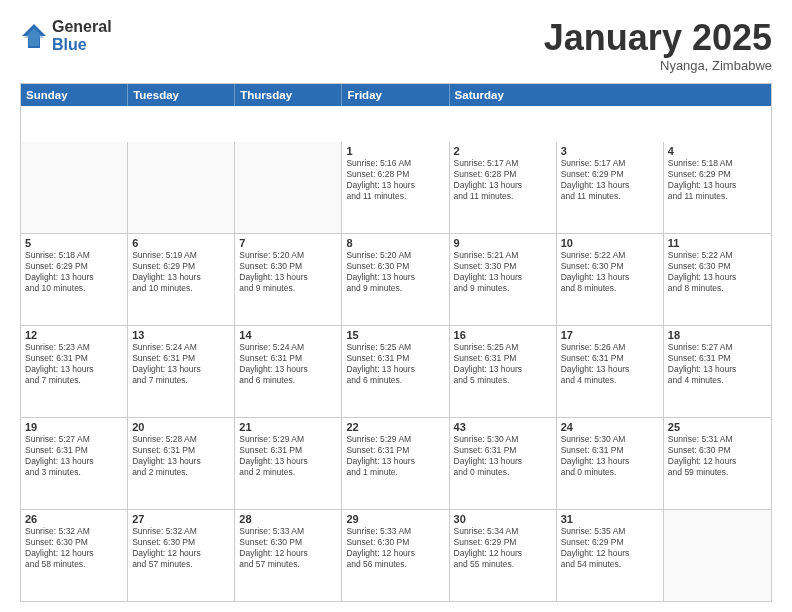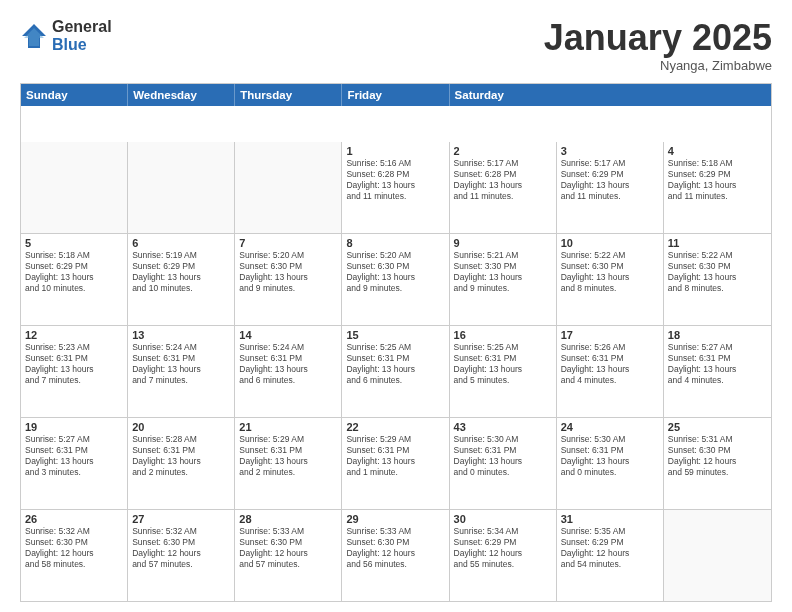--- a/index.html
+++ b/index.html
@@ -133,21 +133,21 @@
     </div>
     <div class="title-block">
       <div class="title-month">January 2025</div>
       <div class="title-location">Nyanga, Zimbabwe</div>
     </div>
   </div>
 
   <div class="calendar">
     <div class="cal-header">
     <div class="cal-header-cell">Sunday</div>
-        <div class="cal-header-cell">Wednesday</div>
+        <div class="cal-header-cell">Tuesday</div>
         <div class="cal-header-cell">Thursday</div>
         <div class="cal-header-cell">Friday</div>
         <div class="cal-header-cell">Saturday</div>
       </div>
     <div class="cal-body">
     <div class="cal-row">
           <div class="cal-cell empty"></div>
           <div class="cal-cell empty"></div>
           <div class="cal-cell empty"></div>
           <div class="cal-cell">

